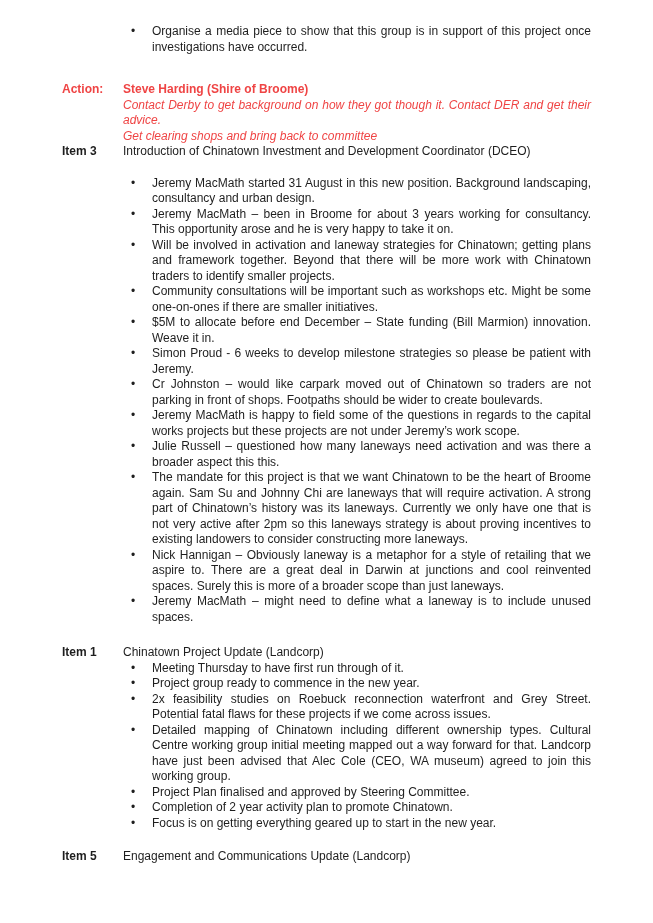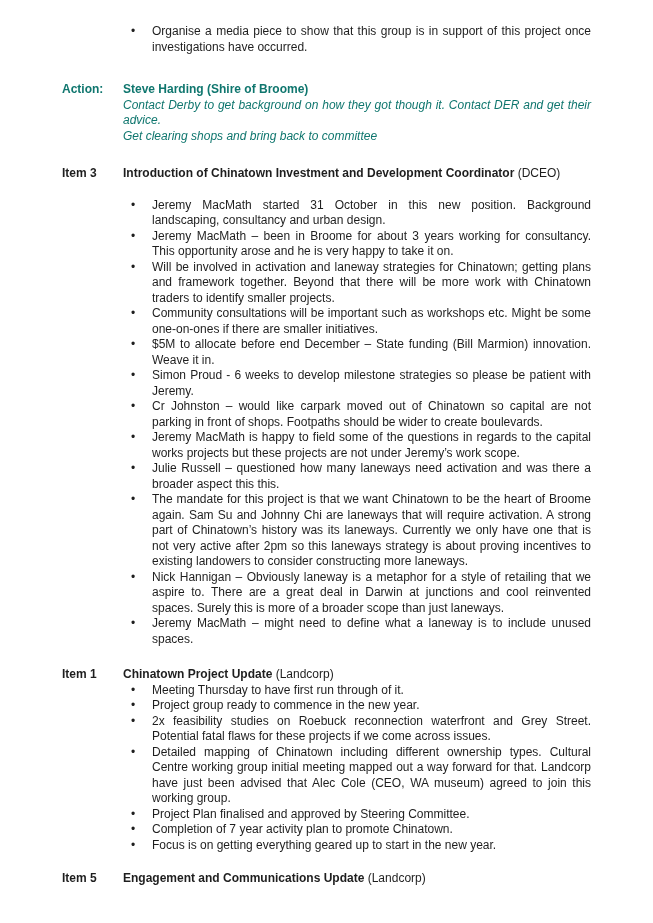--- a/index.html
+++ b/index.html
@@ -22,21 +22,21 @@
   .row { display: flex; }
   .row .label-col {
     width: 61px;
     flex: 0 0 61px;
     font-weight: 700;
   }
   .row .content-col { flex: 1 1 auto; min-width: 0; }
 
   .bold { font-weight: 700; }
   .italic { font-style: italic; }
-  .red { color: #0f766e; }
+  .red { color: #ef4444; }
 
   ul.bullets {
     list-style: none;
     margin: 0;
     padding: 0;
   }
   ul.bullets li {
     position: relative;
     padding-left: 29px;
     text-align: justify;
@@ -45,27 +45,27 @@
     content: "\2022";
     position: absolute;
     left: 8px;
     top: 0;
   }
   ul.intro { margin-left: 61px; }
 
   .action-row { margin-top: 27px; }
   .action-note { text-align: justify; }
 
-  .item-row-3 { margin-top: 22px; }
+  .item-row-3 { }
   .item-row-3 ul.bullets { margin-top: 16px; }
   .item-row-4 { margin-top: 20px; }
   .item-row-5 { margin-top: 18px; }
 
   .item-title { font-weight: 400; }
-  .item-title .title-main { font-weight: 700; }
+  .item-title .title-main { font-weight: 400; }
 </style>
 </head>
 <body>
 
 <div class="page">
 
   <ul class="bullets intro">
     <li>Organise a media piece to show that this group is in support of this project once investigations have occurred.</li>
   </ul>
 
@@ -78,27 +78,27 @@
     </div>
   </div>
 
   <div class="row item-row-3">
     <div class="label-col">Item 3</div>
     <div class="content-col">
       <div class="item-title">
         <span class="title-main">Introduction of Chinatown Investment and Development Coordinator</span><span> (DCEO)</span>
       </div>
       <ul class="bullets">
-        <li>Jeremy MacMath started 31 October in this new position. Background landscaping, consultancy and urban design.</li>
+        <li>Jeremy MacMath started 31 August in this new position. Background landscaping, consultancy and urban design.</li>
         <li>Jeremy MacMath – been in Broome for about 3 years working for consultancy. This opportunity arose and he is very happy to take it on.</li>
         <li>Will be involved in activation and laneway strategies for Chinatown; getting plans and framework together. Beyond that there will be more work with Chinatown traders to identify smaller projects.</li>
         <li>Community consultations will be important such as workshops etc. Might be some one-on-ones if there are smaller initiatives.</li>
         <li>$5M to allocate before end December – State funding (Bill Marmion) innovation. Weave it in.</li>
         <li>Simon Proud - 6 weeks to develop milestone strategies so please be patient with Jeremy.</li>
-        <li>Cr Johnston – would like carpark moved out of Chinatown so capital are not parking in front of shops.  Footpaths should be wider to create boulevards.</li>
+        <li>Cr Johnston – would like carpark moved out of Chinatown so traders are not parking in front of shops.  Footpaths should be wider to create boulevards.</li>
         <li>Jeremy MacMath is happy to field some of the questions in regards to the capital works projects but these projects are not under Jeremy’s work scope.</li>
         <li>Julie Russell – questioned how many laneways need activation and was there a broader aspect this this.</li>
         <li>The mandate for this project is that we want Chinatown to be the heart of Broome again. Sam Su and Johnny Chi are laneways that will require activation. A strong part of Chinatown’s history was its laneways.  Currently we only have one that is not very active after 2pm so this laneways strategy is about proving incentives to existing landowers to consider constructing more laneways.</li>
         <li>Nick Hannigan – Obviously laneway is a metaphor for a style of retailing that we aspire to. There are a great deal in Darwin at junctions and cool reinvented spaces. Surely this is more of a broader scope than just laneways.</li>
         <li>Jeremy MacMath – might need to define what a laneway is to include unused spaces.</li>
       </ul>
     </div>
   </div>
 
   <div class="row item-row-4">
@@ -106,21 +106,21 @@
     <div class="content-col">
       <div class="item-title">
         <span class="title-main">Chinatown Project Update</span><span> (Landcorp)</span>
       </div>
       <ul class="bullets">
         <li>Meeting Thursday to have first run through of it.</li>
         <li>Project group ready to commence in the new year.</li>
         <li>2x feasibility studies on Roebuck reconnection waterfront and Grey Street.  Potential fatal flaws for these projects if we come across issues.</li>
         <li>Detailed mapping of Chinatown including different ownership types. Cultural Centre working group initial meeting mapped out a way forward for that.  Landcorp have just been advised that Alec Cole (CEO, WA museum) agreed to join this working group.</li>
         <li>Project Plan finalised and approved by Steering Committee.</li>
-        <li>Completion of 7 year activity plan to promote Chinatown.</li>
+        <li>Completion of 2 year activity plan to promote Chinatown.</li>
         <li>Focus is on getting everything geared up to start in the new year.</li>
       </ul>
     </div>
   </div>
 
   <div class="row item-row-5">
     <div class="label-col">Item 5</div>
     <div class="content-col">
       <div class="item-title">
         <span class="title-main">Engagement and Communications Update</span><span> (Landcorp)</span>

